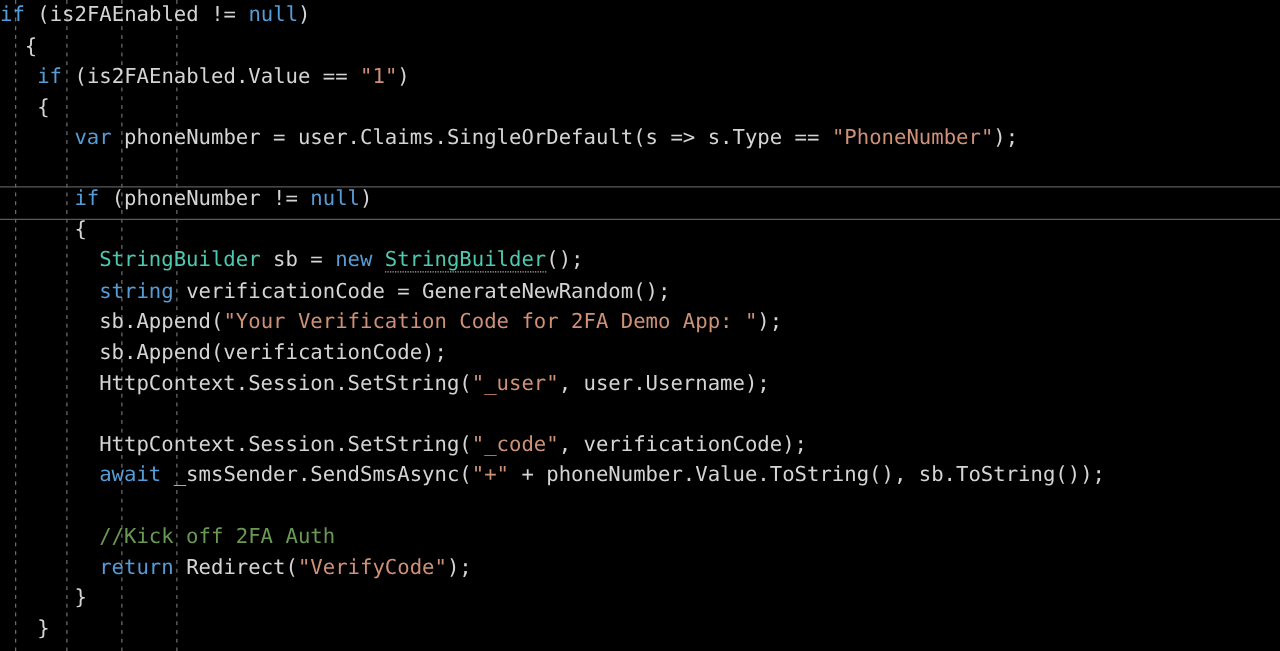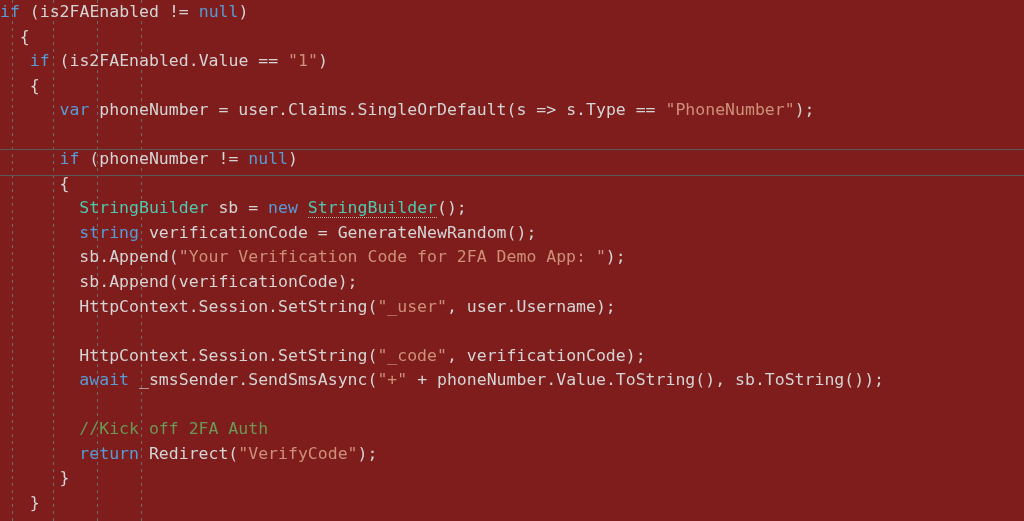--- a/index.html
+++ b/index.html
@@ -4,21 +4,21 @@
 <style>
   html, body {
     margin: 0;
     padding: 0;
     background: #1e1e1e;
   }
   #editor {
     position: relative;
     width: 1024px;
     height: 521px;
-    background: #7f1d1d;
+    background: #000000;
     overflow: hidden;
     font-family: "DejaVu Sans Mono", "Liberation Mono", monospace;
     font-size: 16.5px;
     line-height: 24.55px;
     color: #d4d4d4;
     -webkit-font-smoothing: antialiased;
   }
 
   
   .guides {

